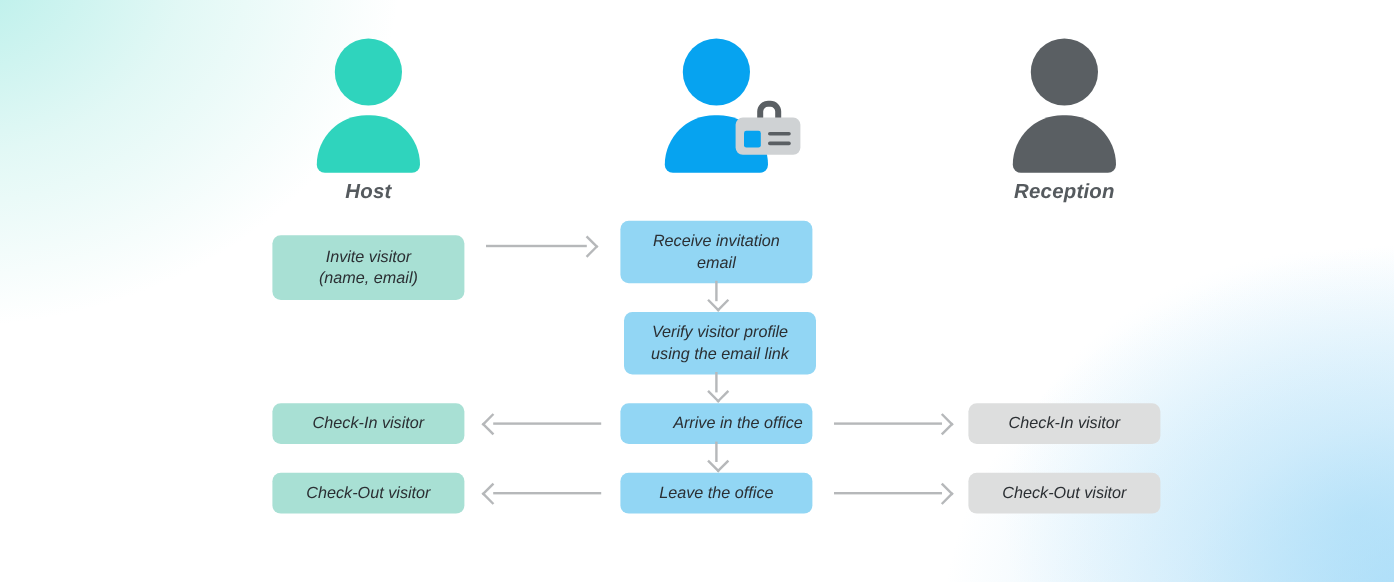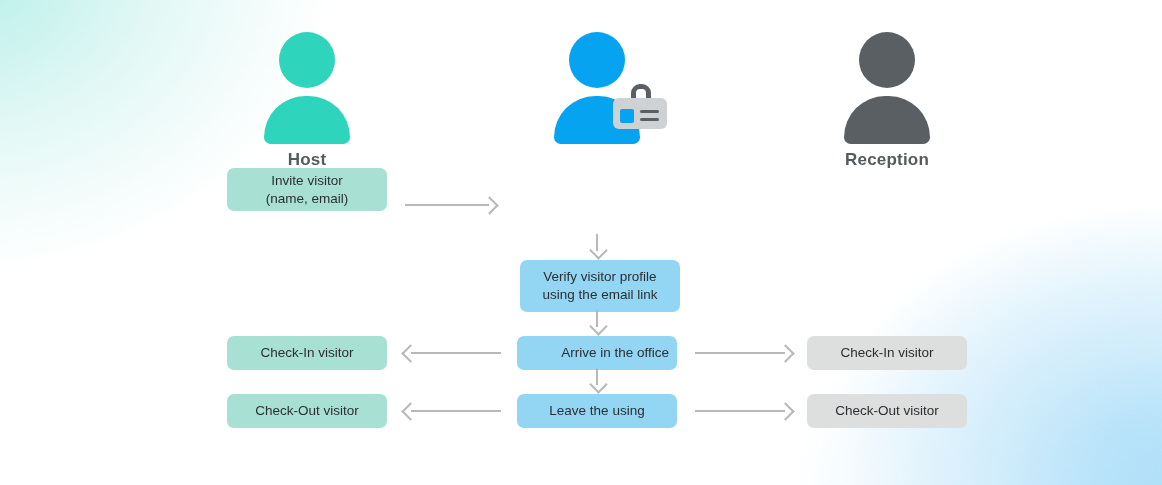--- a/index.html
+++ b/index.html
@@ -15,20 +15,21 @@
   }
   #canvas {
     position: relative;
     width: 1162px;
     height: 485px;
     background:
       radial-gradient(520px 420px at -40px -30px, rgba(120, 225, 215, 0.55) 0%, rgba(150, 230, 220, 0.28) 38%, rgba(255,255,255,0) 72%),
       radial-gradient(560px 430px at 1200px 520px, rgba(130, 205, 245, 0.62) 0%, rgba(160, 215, 246, 0.30) 40%, rgba(255,255,255,0) 74%),
       radial-gradient(420px 320px at 1130px 430px, rgba(150, 215, 248, 0.40) 0%, rgba(255,255,255,0) 70%),
       #ffffff;
+    font-style: italic;
   }
 
   
   .actor {
     position: absolute;
     width: 200px;
     text-align: center;
   }
   .actor-icon {
     position: relative;
@@ -205,49 +206,55 @@
   </div>
 
   <div class="actor" style="left:787px; top:32px;">
     <div class="actor-icon">
       <div class="person-head" style="background:#5a5f63;"></div>
       <div class="person-body" style="background:#5a5f63;"></div>
     </div>
     <div class="actor-label">Reception</div>
   </div>
 
-  <div class="box teal" style="left:227px; top:168px; height:43px;text-align:center;">
+  <div class="box teal" style="left:227px; top:196px; height:54px;text-align:center;">
     <div>
       <div>Invite visitor</div>
       <div>(name, email)</div>
     </div>
   </div>
 
   <div class="box teal" style="left:227px; top:336px; height:34px;">
     <span>Check-In visitor</span>
   </div>
 
   <div class="box teal" style="left:227px; top:394px; height:34px;">
     <span>Check-Out visitor</span>
   </div>
 
+  <div class="box blue" style="left:517px; top:184px; height:52px;">
+    <div>
+      <div>Receive invitation</div>
+      <div>email</div>
+    </div>
+  </div>
 
   <div class="box blue" style="left:520px; top:260px; height:52px;">
     <div>
       <div>Verify visitor profile</div>
       <div>using the email link</div>
     </div>
   </div>
 
   <div class="box blue" style="left:517px; top:336px; height:34px;justify-content:flex-end;">
     <span>Arrive in the office</span>
   </div>
 
   <div class="box blue" style="left:517px; top:394px; height:34px;">
-    <span>Leave the using</span>
+    <span>Leave the office</span>
   </div>
 
   <div class="box gray" style="left:807px; top:336px; height:34px;">
     <span>Check-In visitor</span>
   </div>
 
   <div class="box gray" style="left:807px; top:394px; height:34px;">
     <span>Check-Out visitor</span>
   </div>
 

